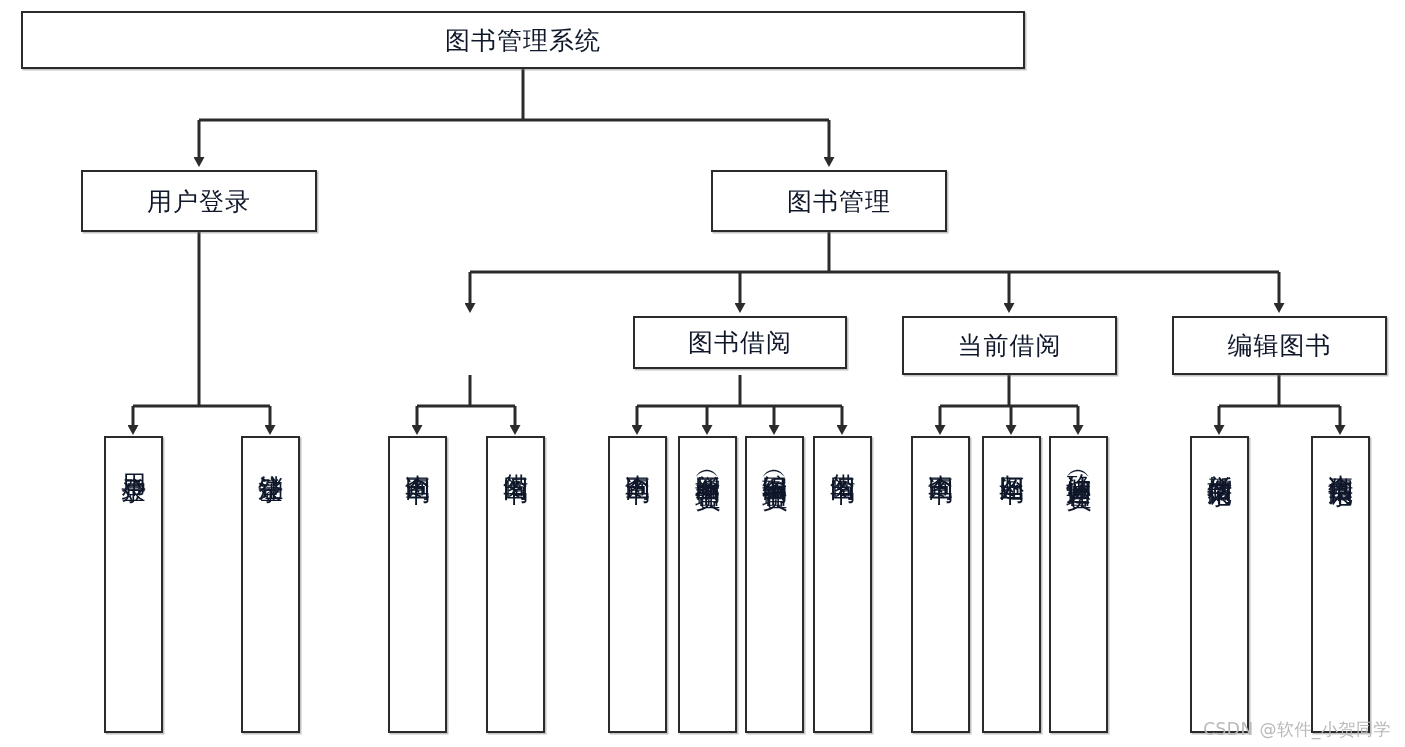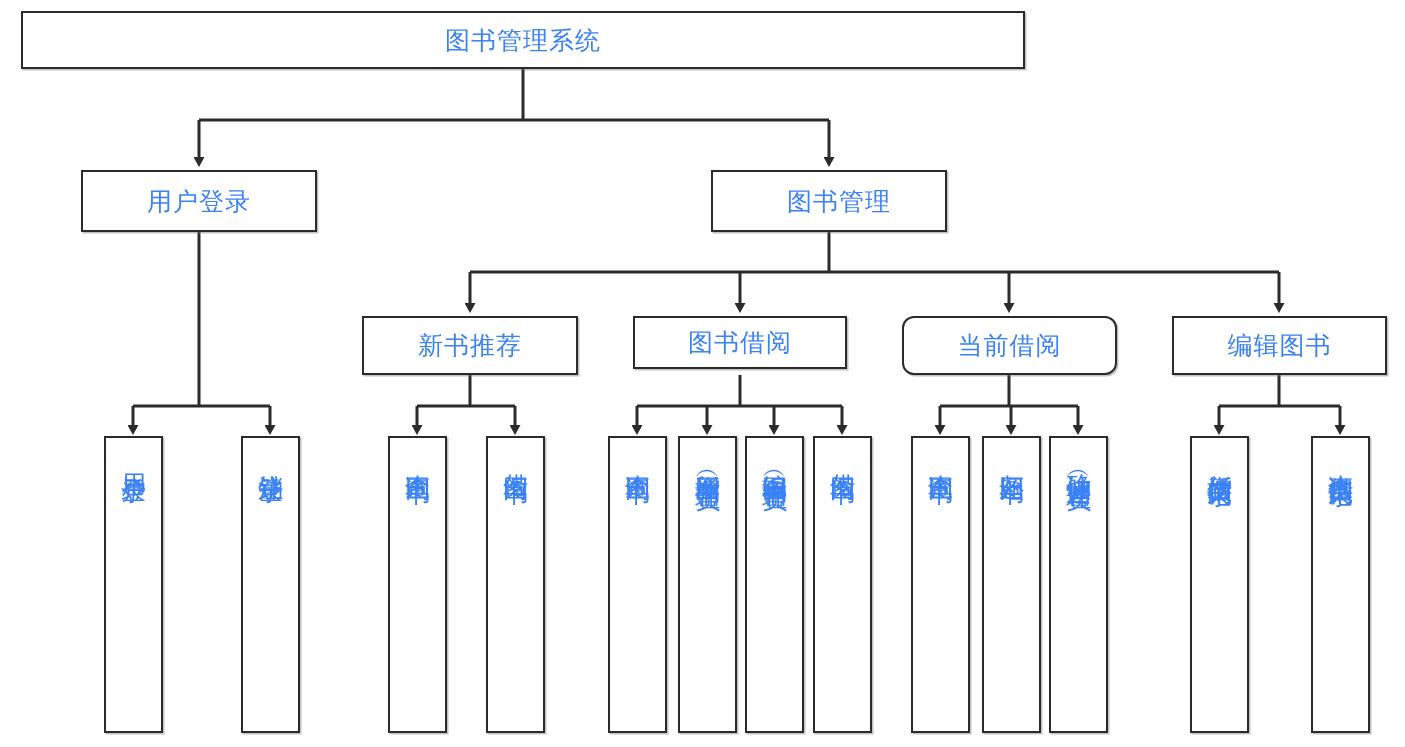--- a/index.html
+++ b/index.html
@@ -33,21 +33,21 @@
     background: #ffffff;
     display: flex;
     align-items: center;
     justify-content: center;
     box-shadow: 1.5px 1.5px 0 rgba(120,120,120,0.45);
   }
   .node-label {
     font-size: 25px;
     line-height: 1.16;
     letter-spacing: 1px;
-    color: #3b82f6;
+    color: #0f172a;
     white-space: nowrap;
   }
   .node.vertical {
     align-items: flex-start;
     justify-content: center;
     padding-top: 16px;
   }
   .node.vertical .node-label {
     writing-mode: vertical-rl;
     text-orientation: upright;
@@ -126,27 +126,24 @@
     <span class="node-label">图书管理系统</span>
   </div>
 
   <div class="node" id="n-l2-0" style="left: 81px; top: 170px; width: 236px; height: 62px;">
     <span class="node-label">用户登录</span>
   </div>
   <div class="node" id="n-l2-1" style="left: 711px; top: 170px; width: 236px; height: 62px; padding-left: 20px;">
     <span class="node-label">图书管理</span>
   </div>
 
-  <div class="node" id="n-l3-0" style="left: 362px; top: 316px; width: 216px; height: 59px;">
-    <span class="node-label">新书推荐</span>
-  </div>
   <div class="node" id="n-l3-1" style="left: 633px; top: 316px; width: 214px; height: 53px;">
     <span class="node-label">图书借阅</span>
   </div>
-  <div class="node" id="n-l3-2" style="left: 902px; top: 316px; width: 215px; height: 59px; border-radius: 12px;">
+  <div class="node" id="n-l3-2" style="left: 902px; top: 316px; width: 215px; height: 59px;">
     <span class="node-label">当前借阅</span>
   </div>
   <div class="node" id="n-l3-3" style="left: 1172px; top: 316px; width: 215px; height: 59px;">
     <span class="node-label">编辑图书</span>
   </div>
 
   <div class="node vertical" id="n-lf-0" style="left: 104px; top: 436px; width: 59px; height: 297px;">
     <span class="node-label">用户登录</span>
   </div>
   <div class="node vertical" id="n-lf-1" style="left: 241px; top: 436px; width: 59px; height: 297px;">
@@ -179,13 +176,14 @@
   <div class="node vertical" id="n-lf-10" style="left: 1049px; top: 436px; width: 59px; height: 297px;">
     <span class="node-label">确认归还（管理员）</span>
   </div>
   <div class="node vertical" id="n-lf-11" style="left: 1190px; top: 436px; width: 59px; height: 297px;">
     <span class="node-label">新增借阅记录</span>
   </div>
   <div class="node vertical" id="n-lf-12" style="left: 1311px; top: 436px; width: 59px; height: 297px;">
     <span class="node-label">查询借阅记录</span>
   </div>
 
+  <div class="watermark">CSDN @软件_小贺同学</div>
 </div>
 
 </body></html>

